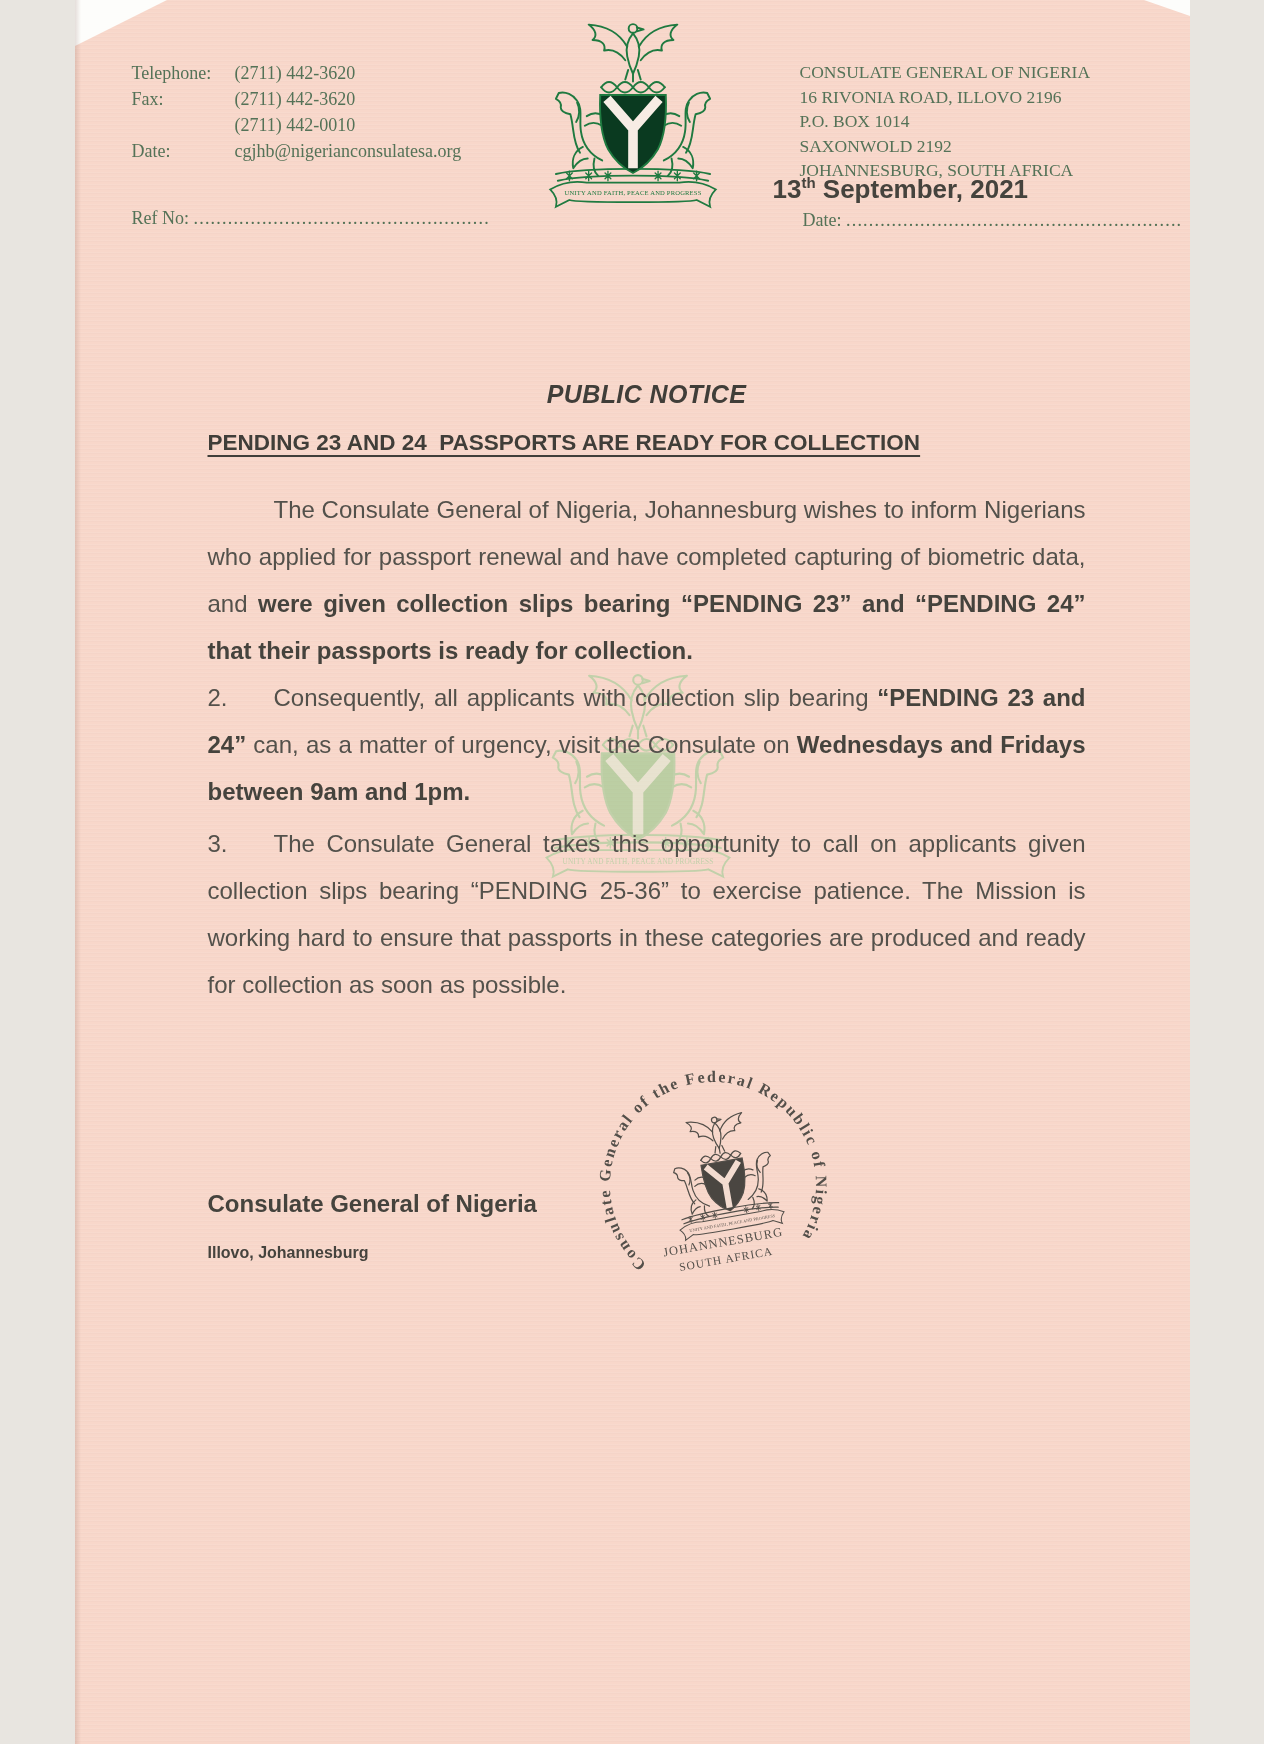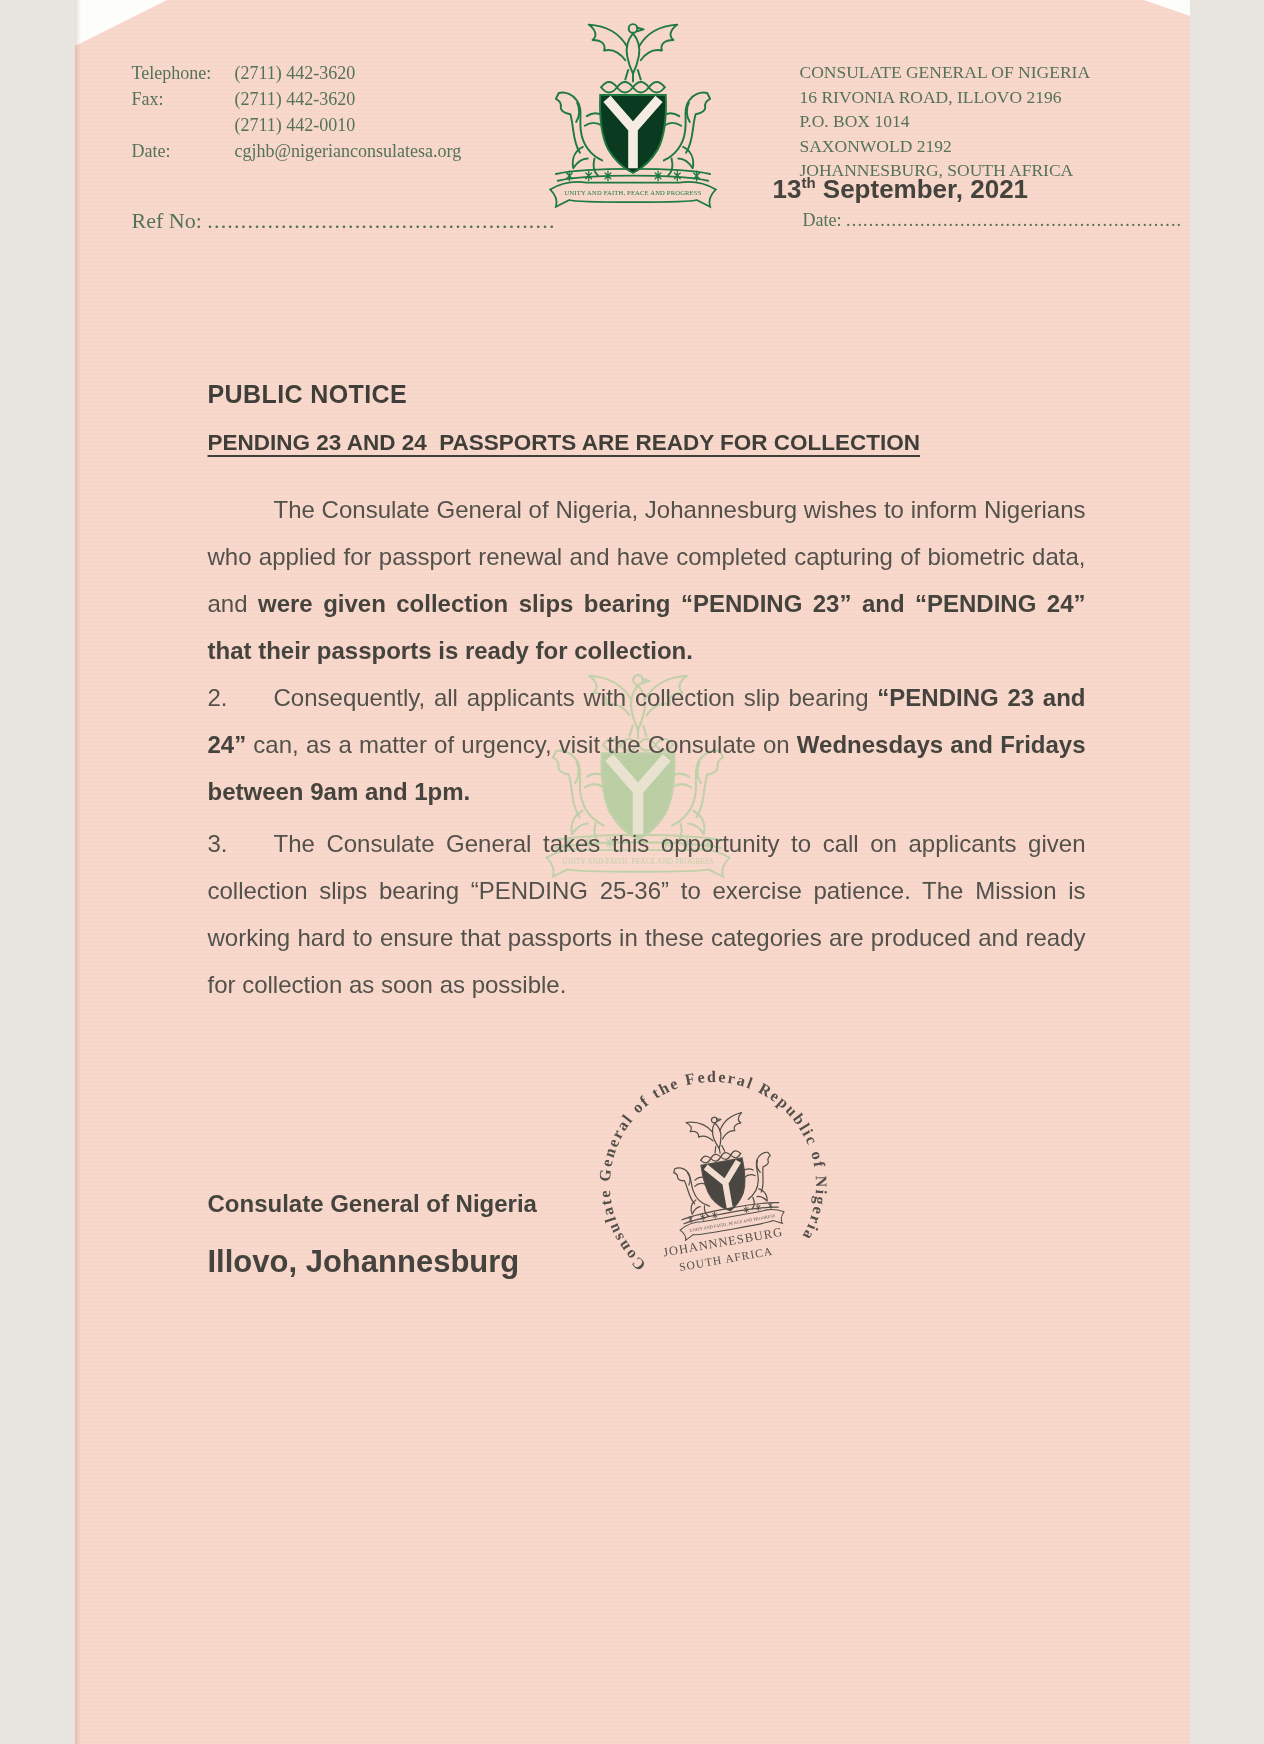--- a/index.html
+++ b/index.html
@@ -18,44 +18,44 @@
   
   .corner-tl{top:0;left:0;width:0;height:0;border-top:46px solid #fdfdfb;border-right:92px solid transparent;}
   .corner-tr{top:0;right:0;width:0;height:0;border-top:16px solid #fdfdfb;border-left:46px solid transparent;}
   .edge-left{top:0;left:0;width:6px;height:1744px;background:linear-gradient(90deg,rgba(120,80,70,.18),rgba(120,80,70,0));}
   .crease{left:1148px;top:930px;width:2px;height:340px;background:rgba(90,60,50,.05);transform:rotate(2deg);}
   
   .contact{left:57px;top:60px;font-family:"Liberation Serif", serif;font-size:18px;line-height:26px;color:#547257;}
   .contact .row{display:flex;}
   .contact .lbl{width:103px;}
   .refcode{left:133px;top:168px;font-size:27px;font-weight:bold;color:#47453f;letter-spacing:.5px;}
-  .refline{left:57px;top:208px;font-family:"Liberation Serif", serif;font-size:22px;color:#547257;}
+  .refline{left:57px;top:208px;font-family:"Liberation Serif", serif;font-size:18px;color:#547257;}
   .dots{letter-spacing:1.2px;}
   .address{left:725px;top:60px;font-family:"Liberation Serif", serif;font-size:17.5px;line-height:24.5px;color:#547257;}
   .dateline{left:698px;top:174px;font-size:26px;font-weight:bold;color:#45433d;}
   .dateline sup{font-size:15px;}
   .datedots{left:728px;top:210px;font-family:"Liberation Serif", serif;font-size:18px;color:#547257;}
   .crest-header{left:452px;top:14px;color:#1f7a40;}
   
   .watermark{left:446px;top:664px;color:#96cc90;opacity:.55;}
   
   .bodytext{left:133px;width:878px;}
-  .title{top:380px;font-weight:bold;font-size:25px;color:#403e39;letter-spacing:.4px;}
+  .title{top:380px;text-align:center;font-weight:bold;font-size:25px;color:#403e39;letter-spacing:.4px;font-style:italic;}
   .heading{top:430px;text-align:left;font-weight:bold;font-size:22.5px;color:#403e39;text-decoration:underline;text-underline-offset:5px;white-space:pre-wrap;}
   p.para{margin:0;font-size:24px;line-height:47px;text-align:justify;color:#53514b;}
   .p1{top:486px;}
   .p1 .indent{display:inline-block;width:66px;}
   .p2{top:674px;}
   .p3{top:820px;}
   .p4{top:1014px;}
   .num{display:inline-block;width:66px;}
   .b{font-weight:bold;color:#45433d;}
   
   .sig1{left:133px;top:1190px;font-size:24px;font-weight:bold;color:#45433d;}
-  .sig2{left:133px;top:1244px;font-size:31px;font-weight:bold;color:#45433d;}
+  .sig2{left:133px;top:1244px;font-size:16px;font-weight:bold;color:#45433d;}
   
   .stamp{left:503px;top:1050px;transform:rotate(-10deg);opacity:.92;}
 </style>
 </head>
 <body>
 
 <svg width="0" height="0" style="position:absolute" aria-hidden="true">
   <defs>
     <symbol id="crest" viewBox="0 0 220 220">
       <g fill="none" stroke="currentColor" stroke-width="2" stroke-linecap="round" stroke-linejoin="round">

